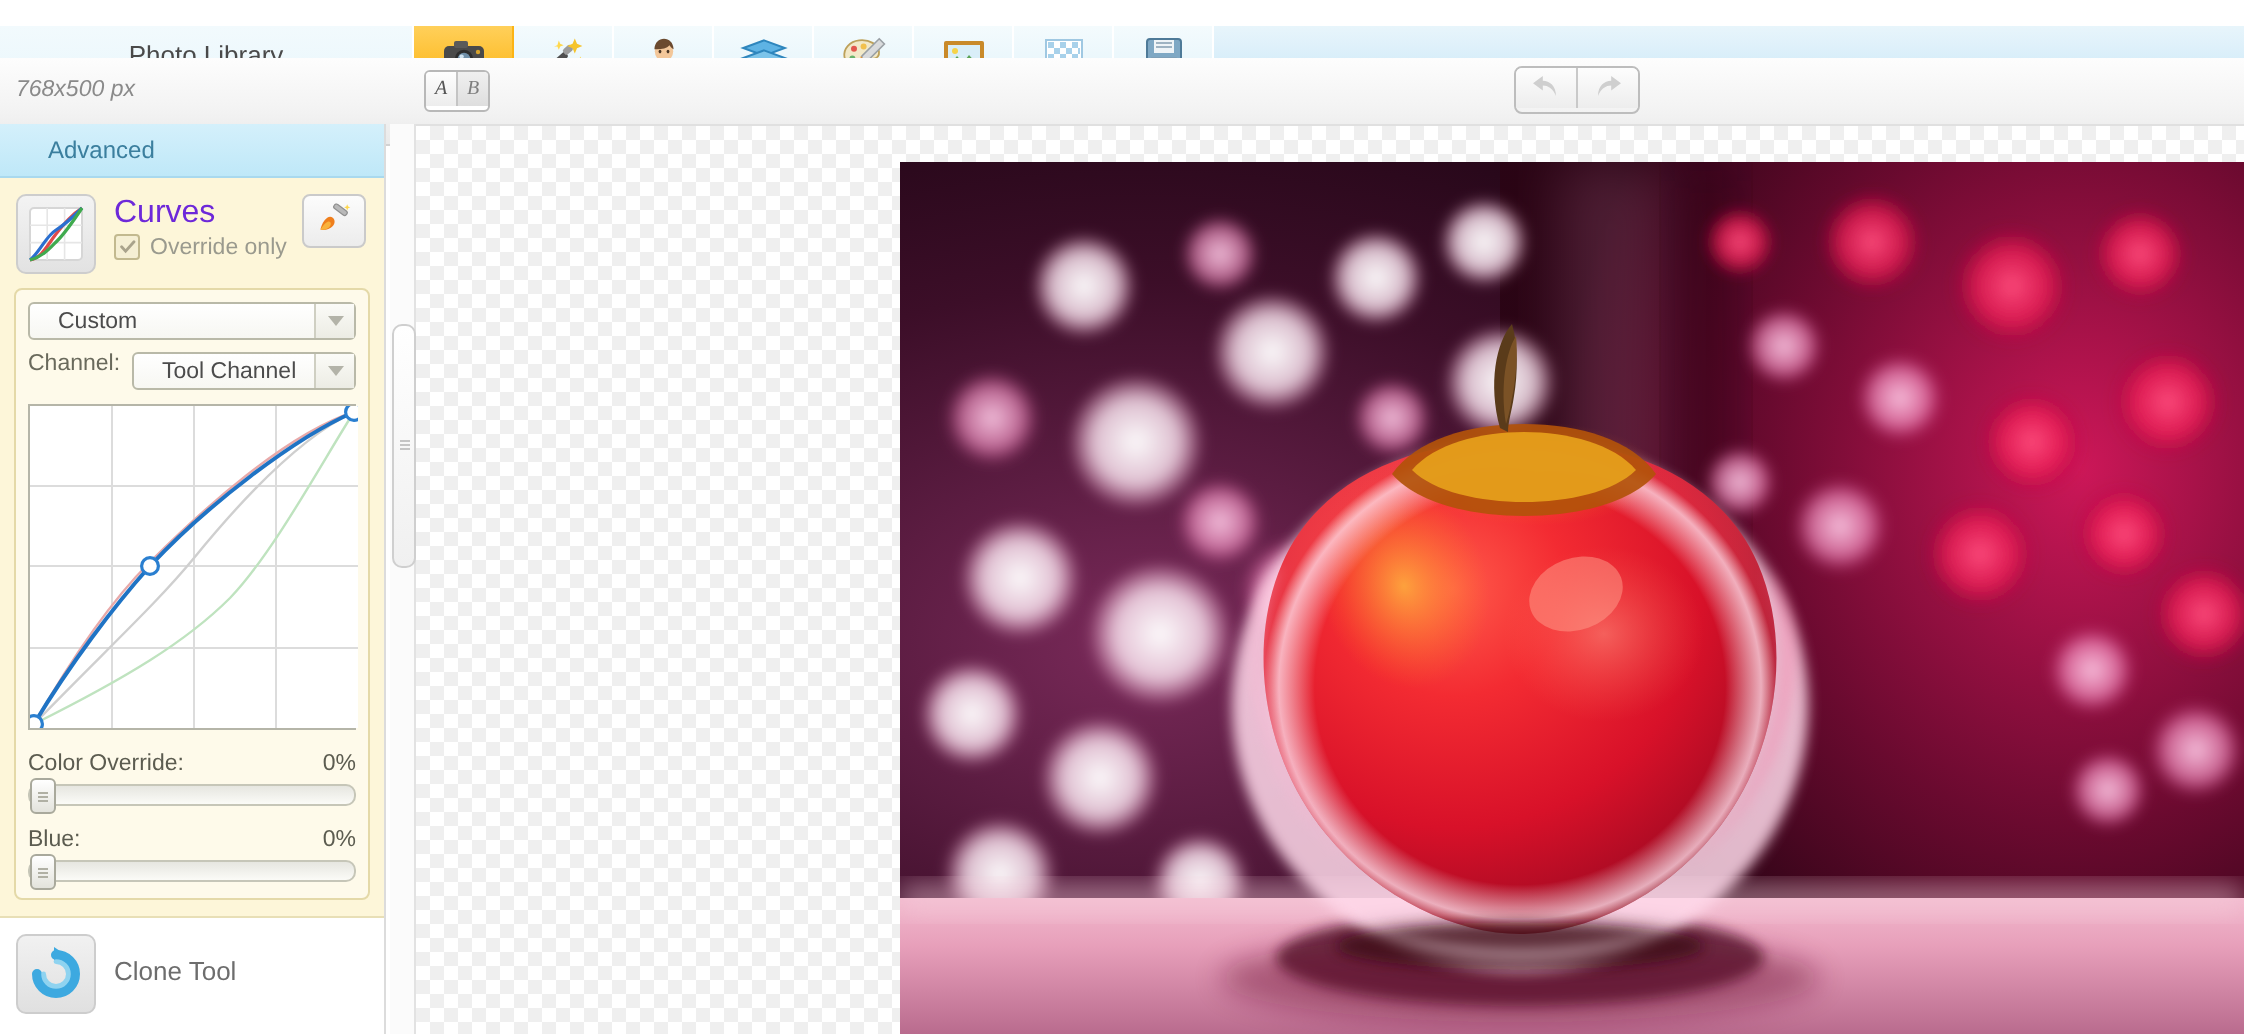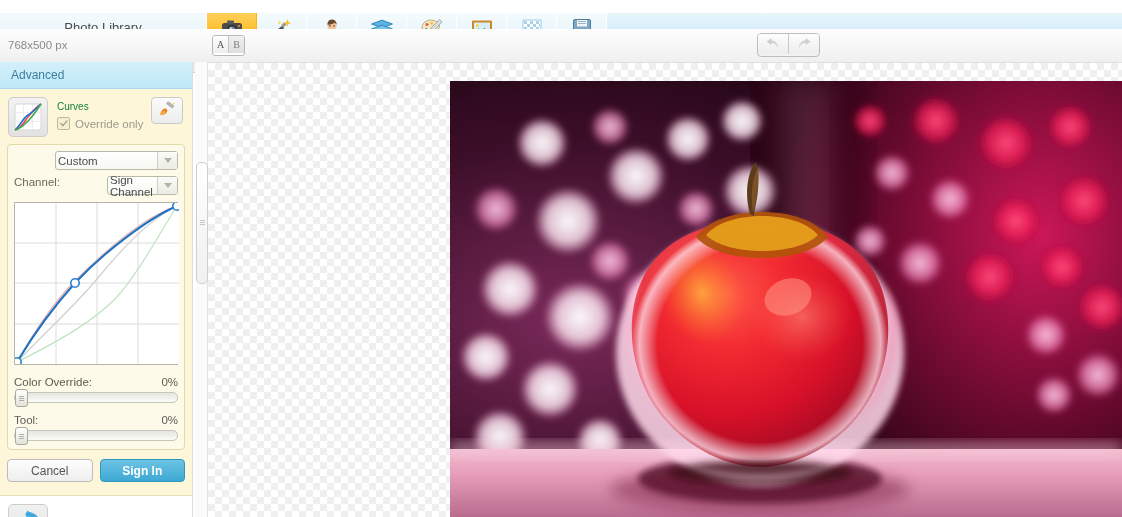--- a/index.html
+++ b/index.html
@@ -40,20 +40,21 @@
     border-right:1px solid #fcb415;
   }
   .itab svg{display:block;}
 
   
   .toolbar2{
     position:absolute;left:0;top:29px;width:1122px;height:44px;
     background:linear-gradient(to bottom,#fdfdfd 0%,#f4f4f4 55%,#eaeaea 100%);
     border-bottom:1px solid #d2d2d2;
     box-sizing:border-box;
+    font-style:italic;
   }
   .dims{
     position:absolute;left:8px;top:0;height:32px;display:flex;align-items:center;
     font-size:11.5px;color:#8a8a8a;
   }
   .abgroup{
     position:absolute;left:212px;top:6px;height:19px;display:flex;
     border:1px solid #b8b8b8;border-radius:3px;overflow:hidden;
     background:#fff;
   }
@@ -77,39 +78,39 @@
   
   .leftpanel{
     position:absolute;left:0;top:62px;width:192px;height:455px;
     background:#ffffff;overflow:hidden;
     border-right:1px solid #dcdcdc;
   }
   .adv-head{
     height:27px;width:192px;
     background:linear-gradient(to bottom,#d4f0fb 0%,#bfe8f8 100%);
     display:flex;align-items:center;
-    padding-left:11px;box-sizing:border-box;
+    padding-left:24px;box-sizing:border-box;
     font-size:12px;color:#3b7f9e;
     border-bottom:1px solid #a9d9ee;
     cursor:pointer;
   }
   .curves-card{
     width:192px;background:#fdf6d9;
     border-bottom:1px solid #e8dfb6;
     padding:6px 0 8px 0;box-sizing:border-box;
   }
   .curves-top{display:flex;align-items:flex-start;padding:2px 8px 4px 8px;position:relative;}
   .curves-icon{
     width:38px;height:38px;border-radius:5px;
     background:linear-gradient(to bottom,#f3f3f3,#e2e2e2);
     border:1px solid #cdcdcd;
     display:flex;align-items:center;justify-content:center;flex:none;
   }
   .curves-txt{margin-left:9px;padding-top:2px;}
-  .curves-title{font-size:10px;color:#15803d;line-height:15px;}
+  .curves-title{font-size:16px;color:#6d28d9;line-height:15px;}
   .members{display:flex;align-items:center;margin-top:3px;}
   .mcheck{
     width:11px;height:11px;border:1px solid #c2b98f;border-radius:2px;
     background:#f5efd4;display:flex;align-items:center;justify-content:center;flex:none;
   }
   .mcheck svg{display:block;}
   .members-lbl{font-size:11.5px;color:#9a9a8e;margin-left:5px;}
   .brushbtn{
     position:absolute;right:9px;top:2px;width:30px;height:25px;
     border-radius:4px;border:1px solid #cacaca;
@@ -117,23 +118,22 @@
     display:flex;align-items:center;justify-content:center;cursor:pointer;
   }
   .inner-box{
     margin:3px 7px 0 7px;border:1px solid #e4d9a8;border-radius:4px;
     background:#fefaea;padding:6px 6px 8px 6px;
   }
   .sel{
     height:19px;border:1px solid #b9b9a8;border-radius:3px;
     background:linear-gradient(to bottom,#ffffff,#f7f7f2);
     display:flex;align-items:center;position:relative;
-    font-size:11.5px;color:#4c4c4c;padding-left:2px;box-sizing:border-box;
+    font-size:11.5px;color:#4c4c4c;padding-left:14px;box-sizing:border-box;
     cursor:pointer;
-    margin-left:41px;
   }
   .sel .arrow{
     position:absolute;right:0;top:0;width:19px;height:17px;
     border-left:1px solid #cfcfc2;
     background:linear-gradient(to bottom,#fbfbf7,#ececE4);
     display:flex;align-items:center;justify-content:center;
   }
   .sel .arrow i{
     display:block;width:0;height:0;border-left:4px solid transparent;
     border-right:4px solid transparent;border-top:5px solid #b3b3a8;
@@ -426,21 +426,21 @@
         <div class="sel">
           <span>Custom</span>
           <span class="arrow">
               <i></i>
             </span>
         </div>
 
         <div class="chan-row">
           <span class="chan-lbl">Channel:</span>
           <span class="sel chan-sel">
-            <span>Sign Channel</span>
+            <span>Tool Channel</span>
             <span class="arrow">
                 <i></i>
               </span>
           </span>
         </div>
 
         <div class="graph">
           <svg width="164" height="161" viewBox="0 0 164 161">
             <rect x="0" y="0" width="164" height="161" fill="#ffffff"></rect>
             <g stroke="#dcdcdc" stroke-width="1">
@@ -470,36 +470,32 @@
           </div>
           <div class="track">
             <span class="thumb">
                 <b></b>
               </span>
           </div>
         </div>
 
         <div class="slider-blk">
           <div class="slider-row">
-            <span class="slider-lbl">Tool:</span>
+            <span class="slider-lbl">Blue:</span>
             <span class="slider-val">0%</span>
           </div>
           <div class="track">
             <span class="thumb">
                 <b></b>
               </span>
           </div>
         </div>
 
       </div>
 
-      <div class="btnrow">
-        <div class="btn btn-cancel">Cancel</div>
-        <div class="btn btn-signin">Sign In</div>
-      </div>
 
     </div>
 
     <div class="clone-card">
       <div class="clone-icon">
         <svg width="30" height="30" viewBox="0 0 30 30">
           <path d="M15 5.5a9.5 9.5 0 1 1-9.5 9.5" fill="none" stroke="#3da9e0" stroke-width="5" stroke-linecap="round"></path>
           <path d="M14 1.5l6 4-6 4z" fill="#3da9e0"></path>
           <path d="M15 8.8a6.2 6.2 0 1 1-6.2 6.2" fill="none" stroke="#8fd3f0" stroke-width="2.4" stroke-linecap="round"></path>
         </svg>

